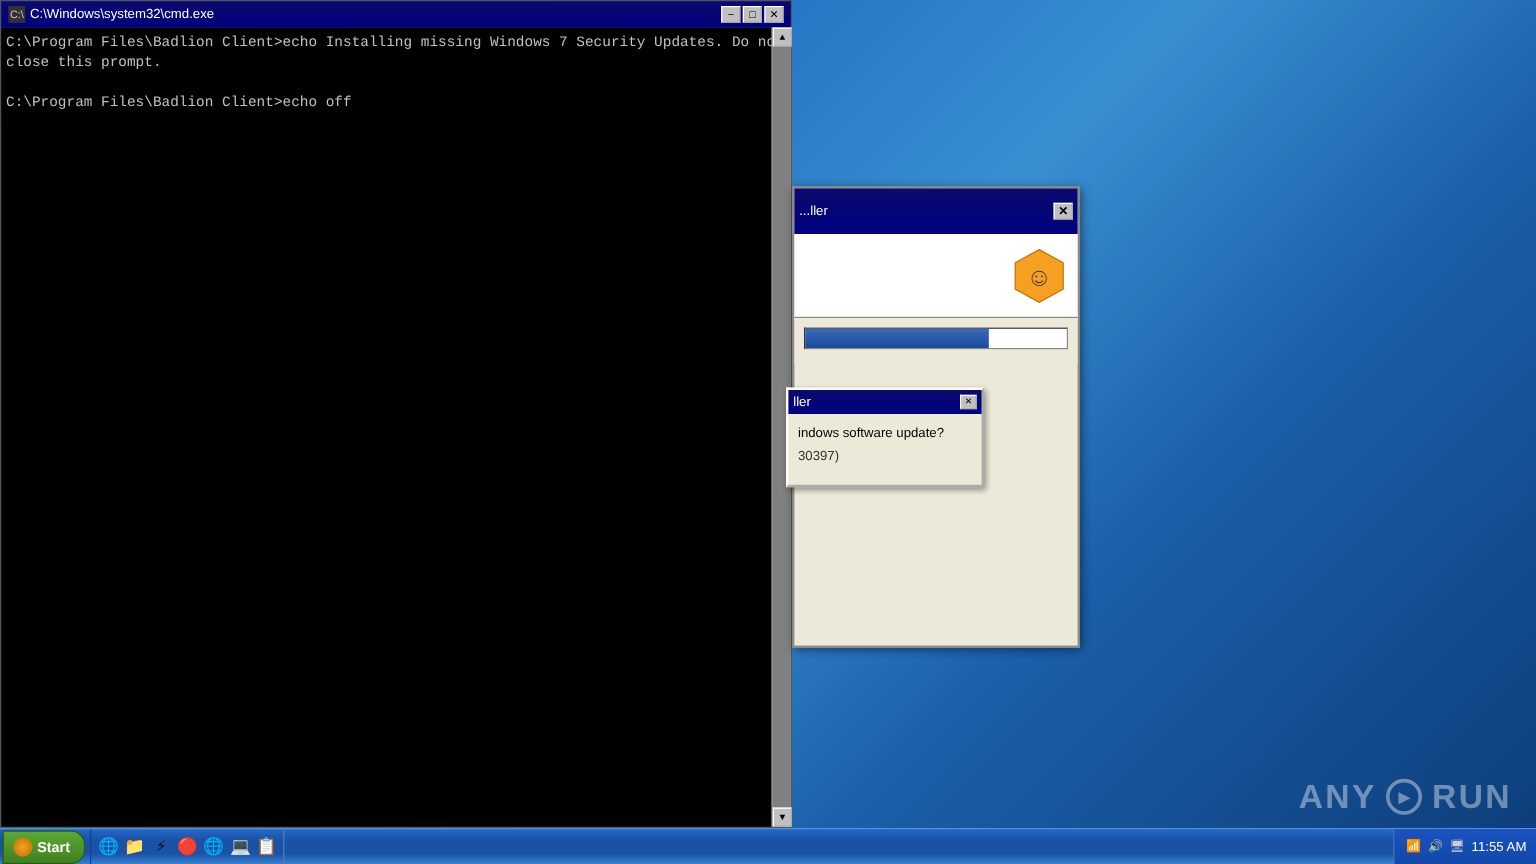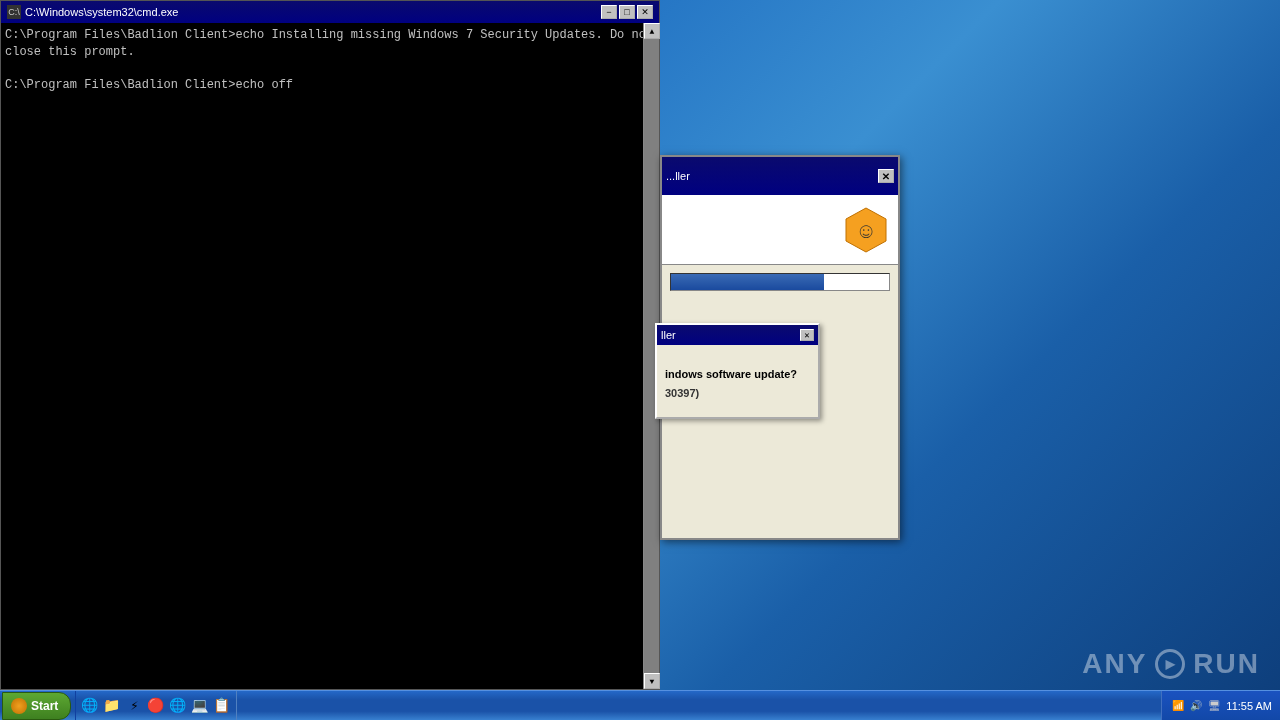--- a/index.html
+++ b/index.html
@@ -235,25 +235,24 @@
       border: 1px outset #fff;
       font-size: 9px;
       cursor: pointer;
       display: flex;
       align-items: center;
       justify-content: center;
       font-weight: bold;
     }
 
     .dialog-content {
-      padding: 22px 8px 8px;
+      padding: 9px 8px 8px;
       font-family: 'Tahoma', sans-serif;
       font-size: 11px;
       color: #000;
-      font-weight: bold;
     }
 
     .dialog-question {
       margin-bottom: 6px;
       line-height: 1.3;
     }
 
     .dialog-detail {
       margin-bottom: 10px;
       color: #333;

